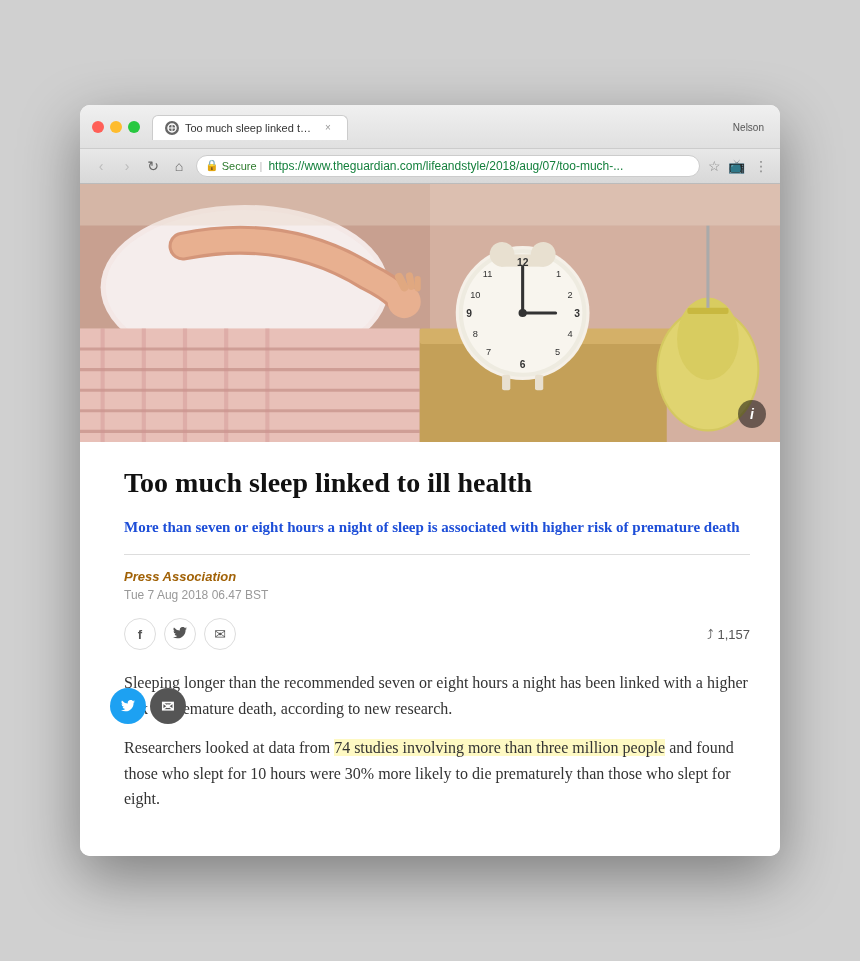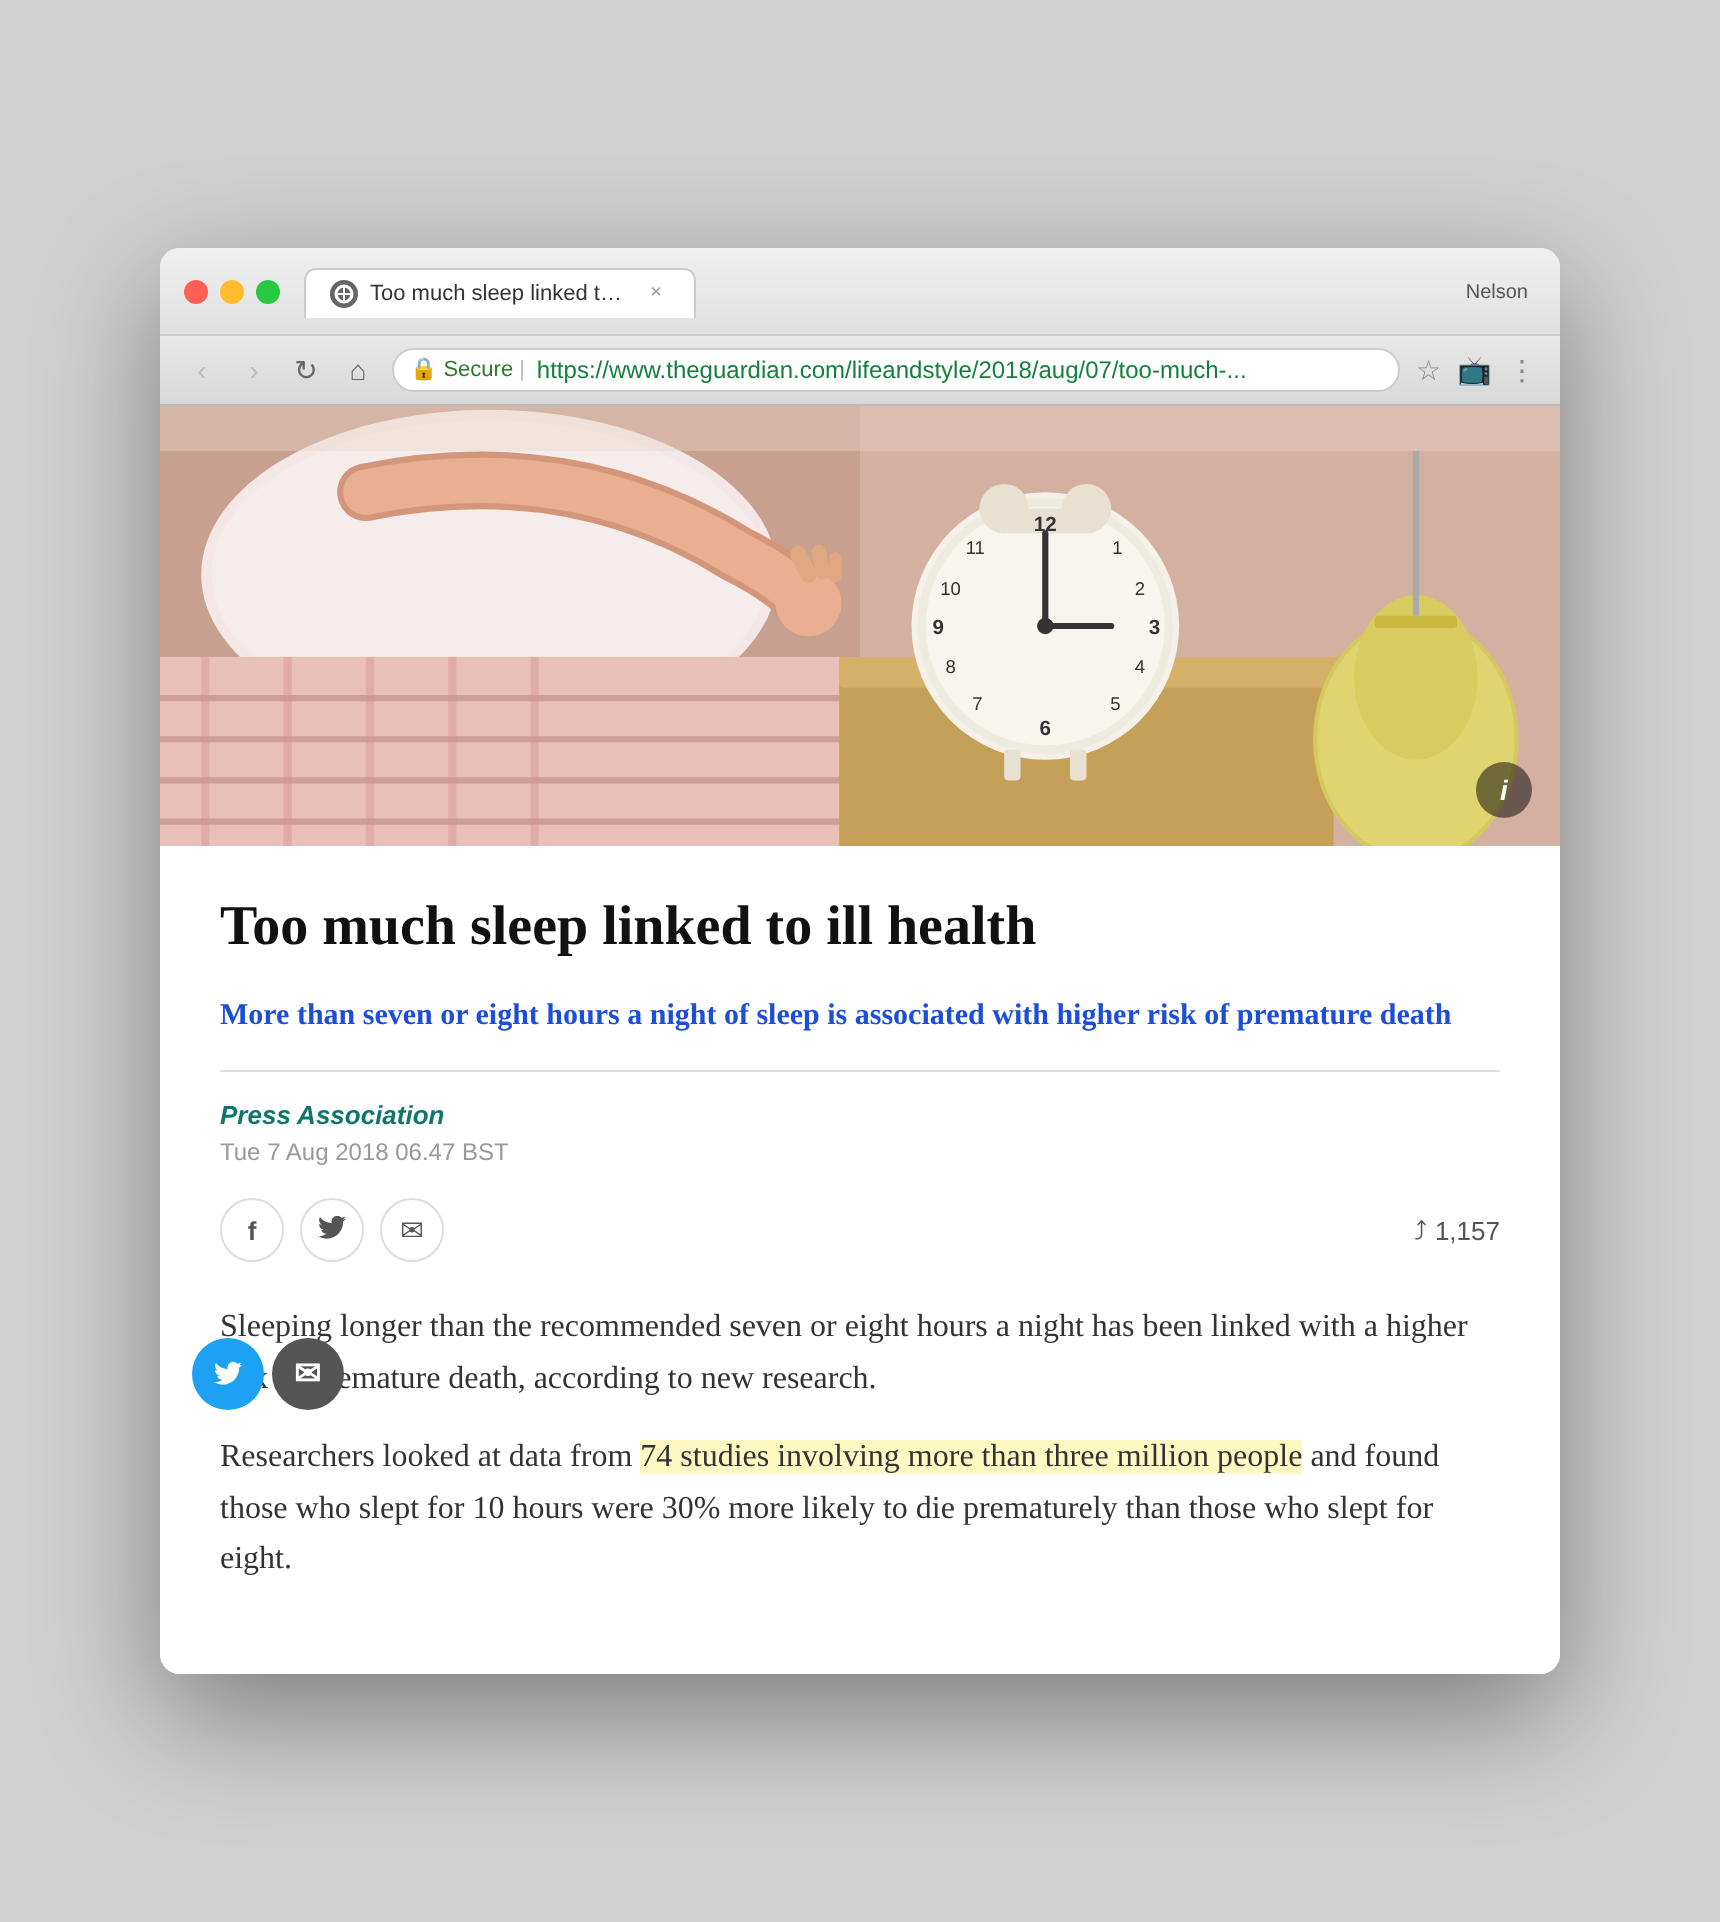--- a/index.html
+++ b/index.html
@@ -174,21 +174,21 @@
     }
 
     
     .content {
       background: #fff;
       padding: 0;
     }
 
     .hero-image {
       width: 100%;
-      height: 220px;
+      height: 258px;
       background: linear-gradient(135deg, #c8a0a0 0%, #e8c8b0 30%, #d4b898 50%, #f0e0c0 70%, #e8d4a0 100%);
       position: relative;
       overflow: hidden;
     }
 
     .info-badge {
       position: absolute;
       bottom: 14px;
       right: 14px;
       width: 28px;
@@ -198,21 +198,21 @@
       display: flex;
       align-items: center;
       justify-content: center;
       color: #fff;
       font-size: 14px;
       font-style: italic;
       font-weight: bold;
     }
 
     .article-body {
-      padding: 24px 30px 30px 30px;
+      padding: 24px 30px 30px 44px;
     }
 
     .article-title {
       font-family: Georgia, serif;
       font-size: 28px;
       font-weight: bold;
       color: #111;
       line-height: 1.2;
       margin-bottom: 16px;
     }
@@ -226,21 +226,21 @@
       margin-bottom: 16px;
     }
 
     .separator {
       border: none;
       border-top: 1px solid #ddd;
       margin-bottom: 14px;
     }
 
     .byline {
-      color: #0f766e;
+      color: #a16207;
       font-size: 13px;
       font-style: italic;
       font-weight: bold;
       margin-bottom: 4px;
     }
 
     .dateline {
       color: #999;
       font-size: 12px;
       margin-bottom: 16px;

